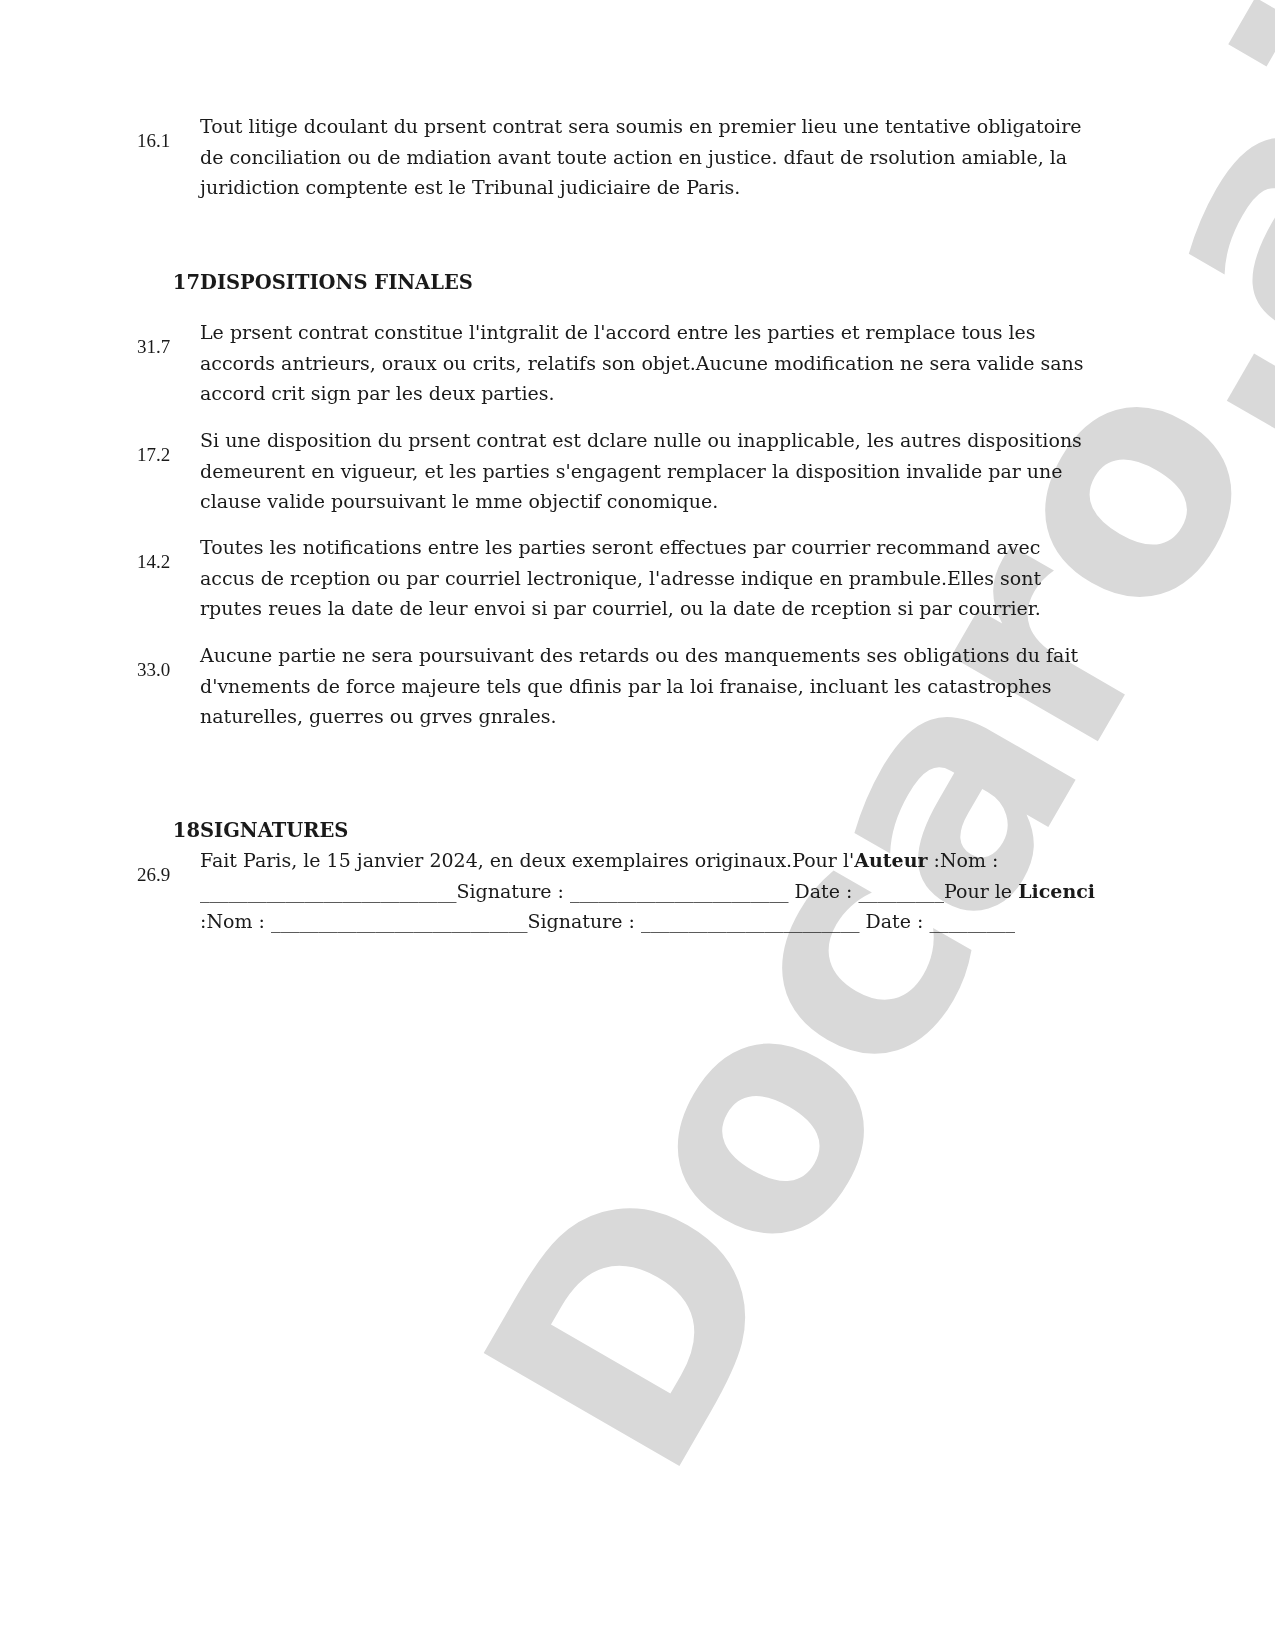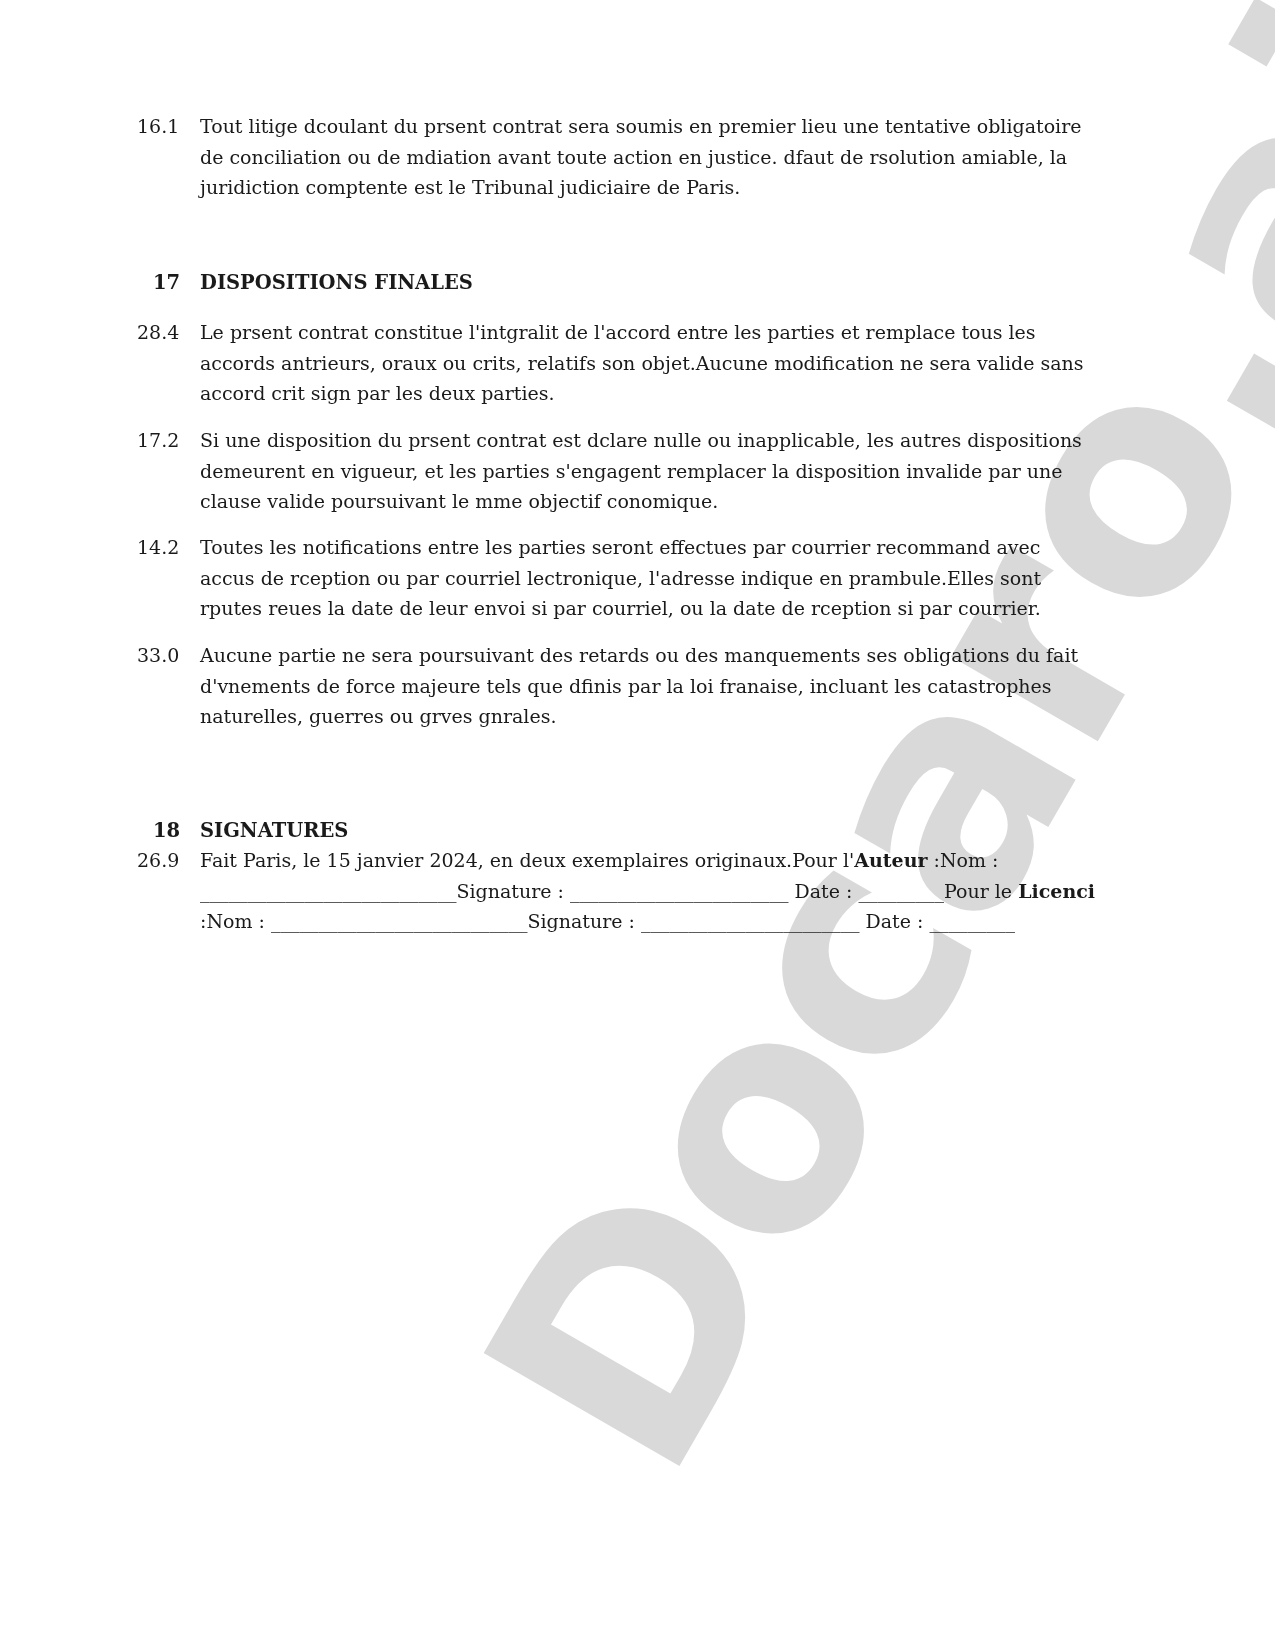--- a/index.html
+++ b/index.html
@@ -2,24 +2,24 @@
 <html><head>
 <meta charset="utf-8">
 <style>
   html, body { margin: 0; padding: 0; }
   body {
     width: 1275px; height: 1650px; background: #ffffff; position: relative; overflow: hidden;
     font-family: "DejaVu Serif", "Liberation Serif", serif; color: #1a1a1a;
   }
   .page { position: absolute; left: 0; top: 0; width: 1275px; height: 1650px; }
   .para { position: absolute; left: 137px; width: 960px; font-size: 19px; line-height: 30.5px; }
-  .num { position: absolute; left: 0; top: 0; width: 60px; }
+  .num { position: absolute; left: 0; top: 15px; width: 60px; font-family: Liberation Serif, serif; }
   .txt { margin-left: 63px; }
   .heading { position: absolute; left: 137px; font-size: 19.5px; font-weight: bold; line-height: 30px; }
-  .heading .hnum { display: inline-block; width: 63px; text-align: left; padding-left: 16px; box-sizing: border-box; }
+  .heading .hnum { display: inline-block; width: 63px; text-align: right; padding-left: 16px; box-sizing: border-box; }
   .watermark {
     position: absolute; left: 170px; top: 560px;
     font-family: "DejaVu Sans", "Liberation Sans", sans-serif; font-weight: bold;
     font-size: 310px; color: #d9d9d9; transform: rotate(-60deg); transform-origin: center;
     white-space: nowrap; z-index: 0; letter-spacing: -6px;
   }
   .content { position: absolute; left: 0; top: 0; width: 1275px; height: 1650px; z-index: 1; }
   b { font-weight: bold; }
 </style>
 </head>
@@ -33,21 +33,21 @@
     <div class="para" style="top:111px;">
       <span class="num">16.1</span>
       <div class="txt">Tout litige dcoulant du prsent contrat sera soumis en premier lieu  une tentative obligatoire de conciliation ou de mdiation avant toute action en justice. dfaut de rsolution amiable, la juridiction comptente est le Tribunal judiciaire de Paris.</div>
     </div>
 
     <div class="heading" style="top:268px;">
       <span class="hnum">17</span><span>DISPOSITIONS FINALES</span>
     </div>
 
     <div class="para" style="top:317px;">
-      <span class="num">28.4</span>
+      <span class="num">31.7</span>
       <div class="txt">Le prsent contrat constitue l'intgralit de l'accord entre les parties et remplace tous les accords antrieurs, oraux ou crits, relatifs  son objet.Aucune modification ne sera valide sans accord crit sign par les deux parties.</div>
     </div>
 
     <div class="para" style="top:425px;">
       <span class="num">17.2</span>
       <div class="txt">Si une disposition du prsent contrat est dclare nulle ou inapplicable, les autres dispositions demeurent en vigueur, et les parties s'engagent  remplacer la disposition invalide par une clause valide poursuivant le mme objectif conomique.</div>
     </div>
 
     <div class="para" style="top:532px;">
       <span class="num">14.2</span>

